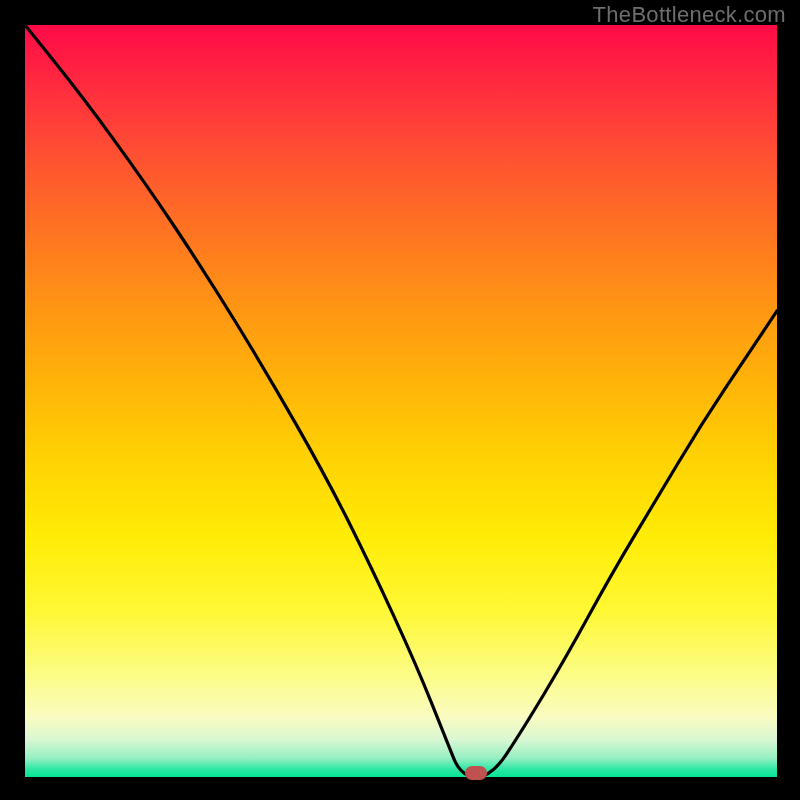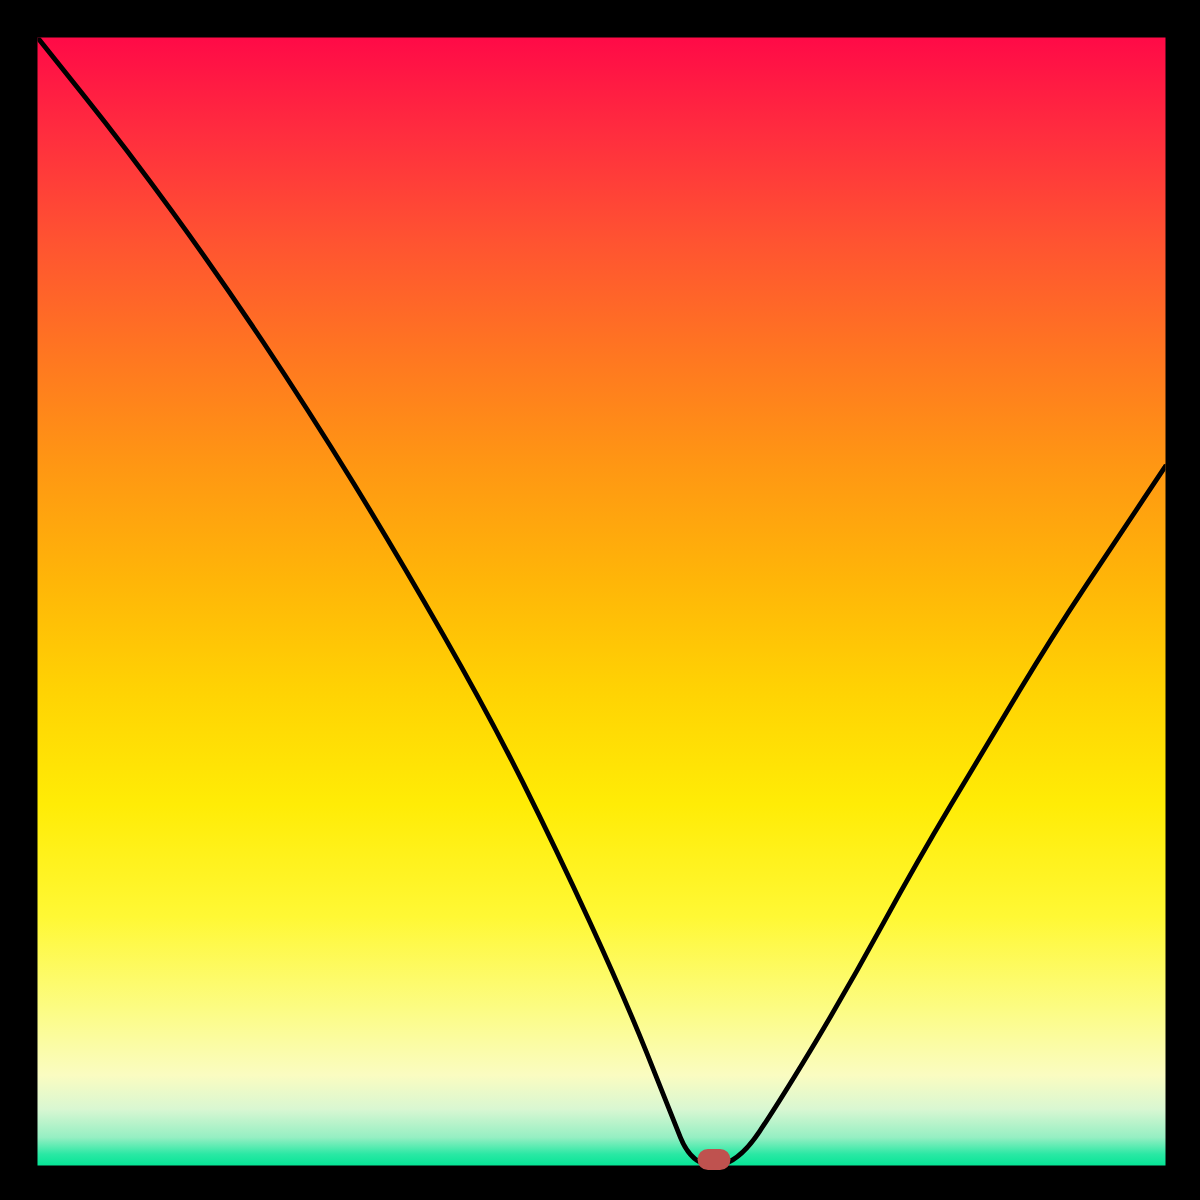--- a/index.html
+++ b/index.html
@@ -65,20 +65,21 @@
     height: 14px;
     border-radius: 7px / 7px;
     background: #bf524f;
     transform: translate(-50%, -50%);
   }
 </style>
 </head>
 <body>
 
 <div class="outer">
+  <div class="watermark">TheBottleneck.com</div>
 
   <div class="plot-area">
     <svg class="curve" viewBox="0 0 752 752" preserveAspectRatio="none">
       <path id="curve-path" d="M 0.0 0.0 Q 0.0 0.0 30.1 37.6 Q 60.2 75.2 90.2 116.6 Q 120.3 157.9 150.4 203.0 Q 180.5 248.2 210.6 297.0 Q 240.6 345.9 270.7 398.6 Q 300.8 451.2 323.4 496.3 Q 345.9 541.4 368.5 590.3 Q 391.0 639.2 406.1 676.8 Q 421.1 714.4 428.6 733.2 Q 436.2 752.0 451.2 752.0 Q 466.2 752.0 481.3 729.4 Q 496.3 706.9 518.9 669.3 Q 541.4 631.7 564.0 590.3 Q 586.6 549.0 609.1 511.4 Q 631.7 473.8 654.2 436.2 Q 676.8 398.6 699.4 364.7 Q 721.9 330.9 737.0 308.3 T 752.0 285.8" fill="none" stroke="#000000" stroke-width="3.2" stroke-linecap="round" stroke-linejoin="round"></path>
     </svg>
     <div class="marker" id="marker" style="left: 451.2px; top: 748px;"></div>
   </div>
 </div>
 
 </body></html>

